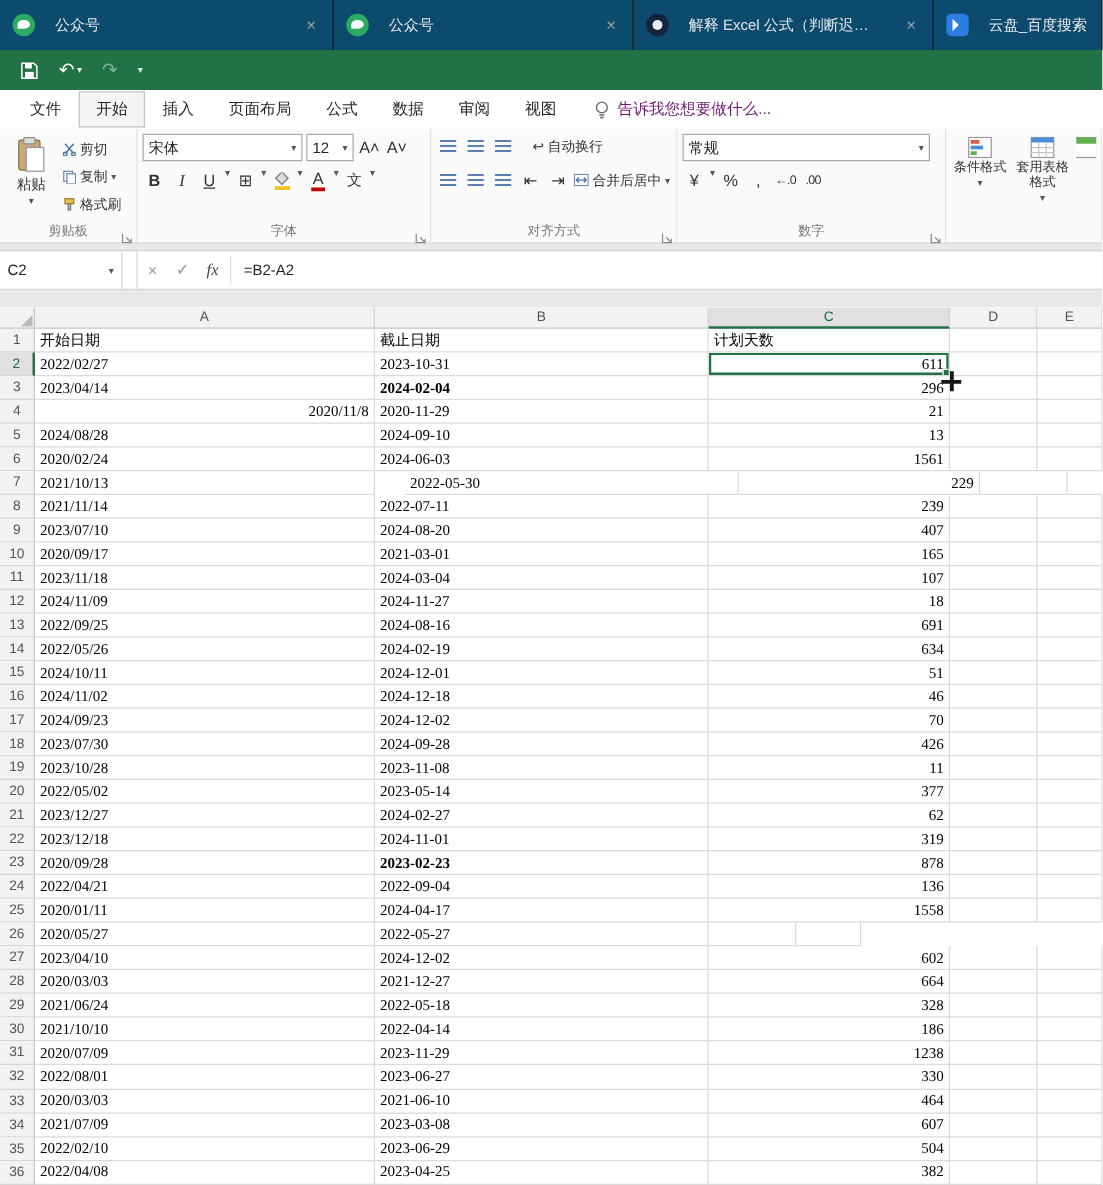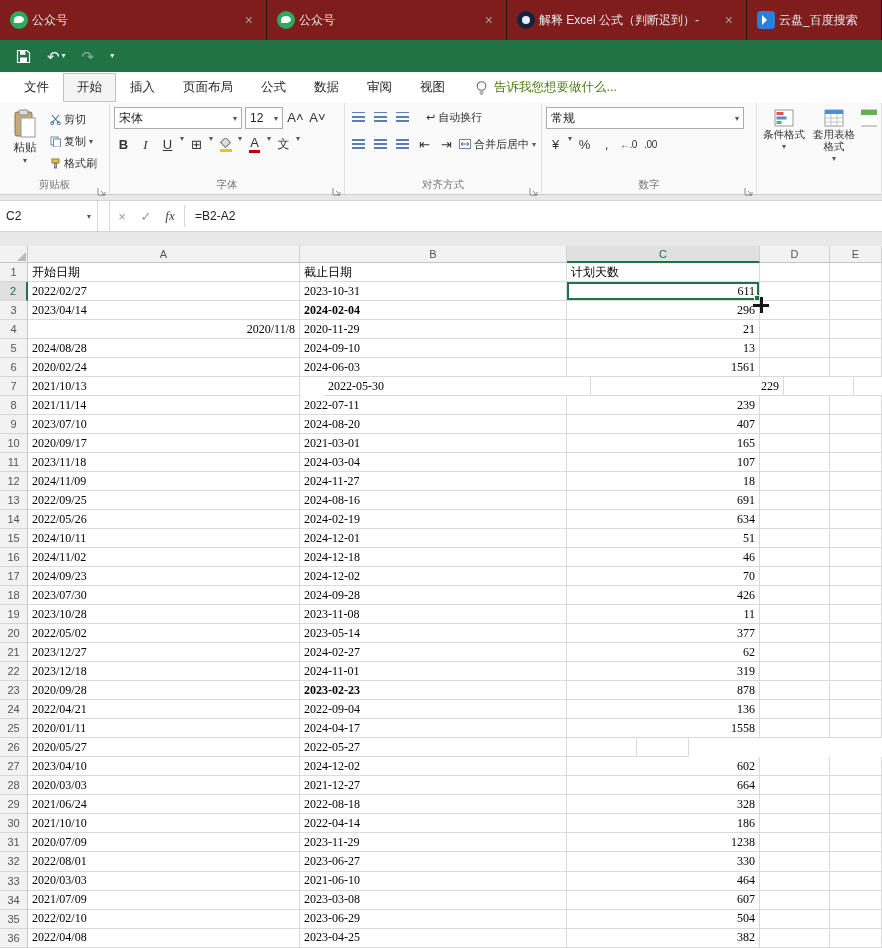--- a/index.html
+++ b/index.html
@@ -1,21 +1,21 @@
 <!DOCTYPE html>
 <html><head>
 <meta charset="utf-8">
 <style>
   *{box-sizing:border-box;margin:0;padding:0}
   html,body{width:882px;height:948px;overflow:hidden;background:#fff;
     font-family:"Liberation Sans","DejaVu Sans",sans-serif;}
 
   
   .tabbar{height:40px;background:#1f2125;display:flex;align-items:stretch}
-  .btab{display:flex;align-items:center;gap:4px;padding:0 10px;background:#7f1d1d;
+  .btab{display:flex;align-items:center;gap:16px;padding:0 10px;background:#0c4a6e;
         border-right:1px solid #17181a;color:#e4e6e9;font-size:12px;min-width:0}
   .btab .favicon{width:18px;height:18px;flex:none;position:relative}
   .fav-wechat{background:#2aab61;border-radius:50%}
   .fav-wechat::after{content:"";position:absolute;left:4px;top:5px;width:10px;height:7px;border-radius:50% 50% 50% 10%;background:#fff}
   .fav-dark{background:#16233f;border-radius:50%}
   .fav-dark::after{content:"";position:absolute;left:5px;top:5px;width:8px;height:8px;border-radius:50%;background:#e8eef7}
   .fav-baidu{background:#2b7de0;border-radius:4px}
   .fav-baidu::after{content:"";position:absolute;left:5px;top:4px;width:0;height:0;border-left:5px solid #fff;border-top:5px solid transparent;border-bottom:5px solid transparent}
   .btab .title{flex:1;overflow:hidden;white-space:nowrap;text-overflow:ellipsis}
   .btab .close{color:#9aa0a6;font-size:14px;padding:0 3px;flex:none}
@@ -23,21 +23,21 @@
   
   .qat{height:32px;background:#217346;display:flex;align-items:center;padding-left:16px;gap:16px;color:#fff}
   .qbtn{display:flex;align-items:center;gap:2px;font-size:15px;line-height:1;color:#fff}
   .qbtn.dim{opacity:.45}
   .qcaret{font-size:8px;opacity:.9}
 
   
   .rtabs{height:31px;background:#fff;display:flex;align-items:center;padding-left:10px;font-size:12.5px;color:#262626}
   .rtab{padding:6px 14px;white-space:nowrap}
   .rtab.active{border:1px solid #c3c3c3;background:#f4f4f4;padding:5px 13px}
-  .tellme{display:flex;align-items:center;gap:6px;margin-left:16px;color:#4d7c0f;white-space:nowrap}
+  .tellme{display:flex;align-items:center;gap:6px;margin-left:16px;color:#701a75;white-space:nowrap}
 
   
   .ribbon{height:92px;background:#fafafa;border-bottom:1px solid #cfcfcf;display:flex}
   .rgroup{position:relative;border-right:1px solid #e2e2e2;padding:4px 4px 17px;flex:none}
   .glabel{position:absolute;bottom:2px;left:0;right:0;text-align:center;font-size:10.5px;color:#777;white-space:nowrap}
   .launcher{position:absolute;right:2px;bottom:2px;width:10px;height:10px}
   .frow{display:flex;align-items:flex-start;gap:3px;height:25px;margin-bottom:2px}
   .combo{background:#fff;border:1px solid #ababab;height:22px;display:flex;align-items:center;
          justify-content:space-between;font-size:12px;color:#222;padding:0 4px;white-space:nowrap;overflow:hidden}
   .caret{font-size:8px;color:#555;flex:none}
@@ -595,21 +595,21 @@
         <div class="rhead">28</div>
         <div class="cell" style="width: 272px;">2020/03/03</div>
         <div class="cell" style="width: 267px;">2021-12-27</div>
         <div class="cell num" style="width: 193px;">664</div>
         <div class="cell" style="width: 70px;"></div>
         <div class="cell" style="width: 52px;"></div>
       </div>
       <div class="grow">
         <div class="rhead">29</div>
         <div class="cell" style="width: 272px;">2021/06/24</div>
-        <div class="cell" style="width: 267px;">2022-08-18</div>
+        <div class="cell" style="width: 267px;">2022-05-18</div>
         <div class="cell num" style="width: 193px;">328</div>
         <div class="cell" style="width: 70px;"></div>
         <div class="cell" style="width: 52px;"></div>
       </div>
       <div class="grow">
         <div class="rhead">30</div>
         <div class="cell" style="width: 272px;">2021/10/10</div>
         <div class="cell" style="width: 267px;">2022-04-14</div>
         <div class="cell num" style="width: 193px;">186</div>
         <div class="cell" style="width: 70px;"></div>

